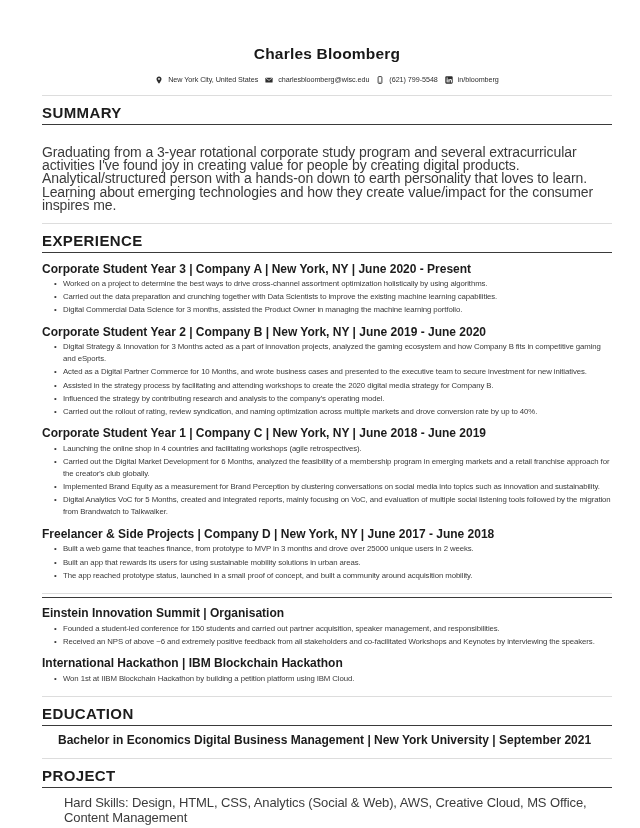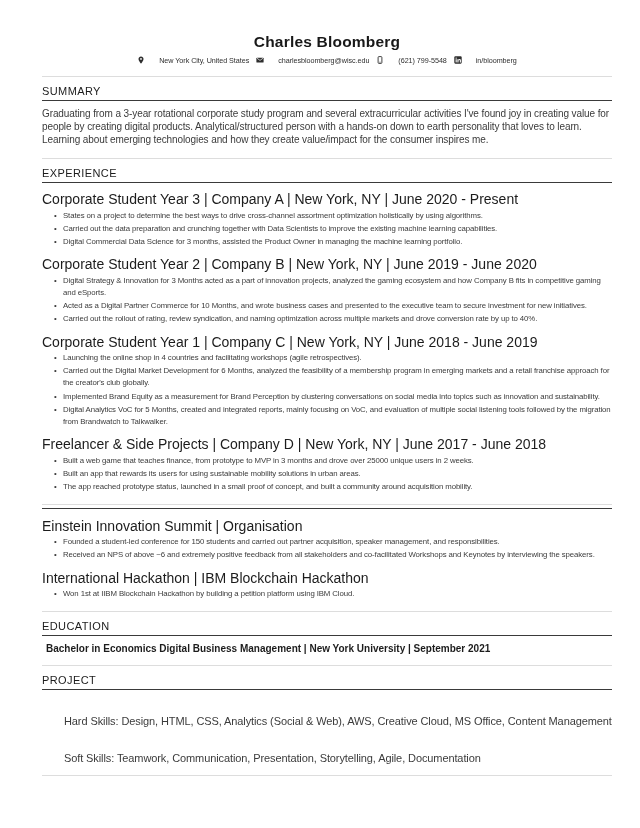--- a/index.html
+++ b/index.html
@@ -2,38 +2,38 @@
 <html><head>
 <meta charset="utf-8">
 <style>
   html, body { margin:0; padding:0; background:#ffffff; }
   .page {
     width:640px; height:828px; background:#ffffff; box-sizing:border-box;
     padding:33px 28px 0 42px; overflow:hidden; position:relative;
     font-family:"Liberation Sans", sans-serif; color:#3b3b3b;
   }
   
-  .name { margin:0; text-align:center; font-size:15.5px; font-weight:bold; color:#181818; letter-spacing:0.2px; }
+  .name { margin:12px; text-align:center; font-size:15.5px; font-weight:bold; color:#181818; letter-spacing:0.2px; }
   .contact { display:flex; justify-content:center; align-items:center; gap:7px; margin-top:5px;
              font-size:7.2px; color:#2e2e2e; letter-spacing:-0.05px; white-space:nowrap; }
-  .contact-item { display:flex; align-items:flex-start; gap:14px; }
+  .contact-item { display:flex; align-items:flex-end; gap:5px; }
   .contact-item svg { display:block; }
   
   .divider-light { border:0; border-top:1px solid #dddddd; margin:11px 0 0 0; }
-  .section-title { margin:8px 0 0 0; font-size:11px; font-weight:normal; color:#1c1c1c; letter-spacing:0.4px; }
+  .section-title { margin:8px 0 0 0; font-size:15px; font-weight:bold; color:#1c1c1c; letter-spacing:0.4px; }
   .section-rule { border-bottom:1.5px solid #3a3a3a; margin-top:3px; }
   
-  .summary-text { margin:6px 0 0 0; font-size:10px; line-height:13.2px; letter-spacing:-0.1px; }
-  .item-heading { margin:8.5px 0 0 0; font-size:14px; font-weight:normal; color:#1c1c1c; }
+  .summary-text { margin:21px 0 0 0; font-size:14px; line-height:13.2px; letter-spacing:-0.1px; }
+  .item-heading { margin:8.5px 0 0 0; font-size:12px; font-weight:bold; color:#1c1c1c; }
   ul.bullets { margin:2.5px 0 0 0; padding:0; list-style:none; }
   ul.bullets li { position:relative; font-size:7.8px; line-height:12.1px; letter-spacing:-0.1px;
                   padding-left:21px; margin-bottom:1px; }
   ul.bullets li::before { content:"\2022"; position:absolute; left:12px; color:#3b3b3b; }
-  .degree { margin:7px 0 0 4px; font-size:10px; font-weight:bold; color:#1c1c1c; }
-  .skill-line { margin:25px 0 0 0; font-size:11px; letter-spacing:-0.1px;padding-left:22px; }
+  .degree { margin:7px 0 0 16px; font-size:12px; font-weight:bold; color:#1c1c1c; }
+  .skill-line { margin:7px 0 0 0; font-size:13px; letter-spacing:-0.1px;padding-left:22px; }
 </style>
 </head>
 <body>
 
 <div class="page">
 
   <header>
     <h1 class="name">Charles Bloomberg</h1>
     <div class="contact">
       <span class="contact-item">
@@ -87,31 +87,33 @@
 
   <hr class="divider-light">
 
   <section>
     <h2 class="section-title">EXPERIENCE</h2>
     <div class="section-rule"></div>
 
     <div>
       <h3 class="item-heading">Corporate Student Year 3 | Company A | New York, NY | June 2020 - Present</h3>
       <ul class="bullets">
-        <li>States on a project to determine the best ways to drive cross-channel assortment optimization holistically by using algorithms.</li>
+        <li>Worked on a project to determine the best ways to drive cross-channel assortment optimization holistically by using algorithms.</li>
         <li>Carried out the data preparation and crunching together with Data Scientists to improve the existing machine learning capabilities.</li>
         <li>Digital Commercial Data Science for 3 months, assisted the Product Owner in managing the machine learning portfolio.</li>
       </ul>
     </div>
 
     <div>
       <h3 class="item-heading">Corporate Student Year 2 | Company B | New York, NY | June 2019 - June 2020</h3>
       <ul class="bullets">
         <li>Digital Strategy &amp; Innovation for 3 Months acted as a part of innovation projects, analyzed the gaming ecosystem and how Company B fits in competitive gaming and eSports.</li>
         <li>Acted as a Digital Partner Commerce for 10 Months, and wrote business cases and presented to the executive team to secure investment for new initiatives.</li>
+        <li>Assisted in the strategy process by facilitating and attending workshops to create the 2020 digital media strategy for Company B.</li>
+        <li>Influenced the strategy by contributing research and analysis to the company's operating model.</li>
         <li>Carried out the rollout of rating, review syndication, and naming optimization across multiple markets and drove conversion rate by up to 40%.</li>
       </ul>
     </div>
 
     <div>
       <h3 class="item-heading">Corporate Student Year 1 | Company C | New York, NY | June 2018 - June 2019</h3>
       <ul class="bullets">
         <li>Launching the online shop in 4 countries and facilitating workshops (agile retrospectives).</li>
         <li>Carried out the Digital Market Development for 6 Months, analyzed the feasibility of a membership program in emerging markets and a retail franchise approach for the creator's club globally.</li>
         <li>Implemented Brand Equity as a measurement for Brand Perception by clustering conversations on social media into topics such as innovation and sustainability.</li>

